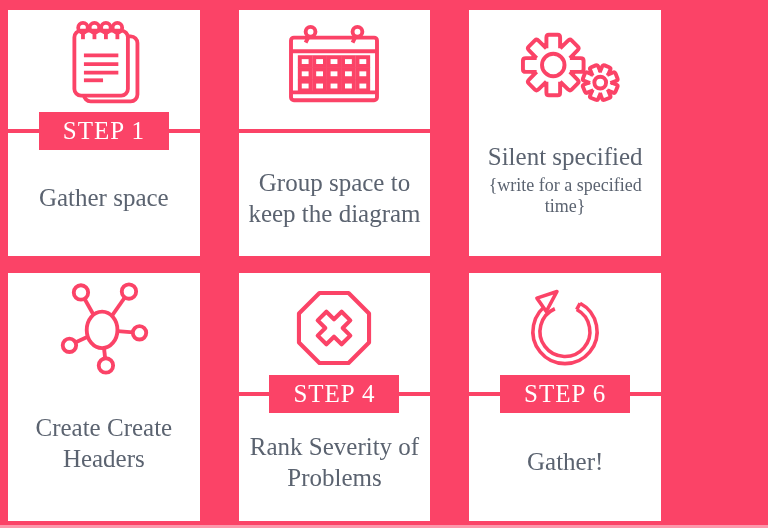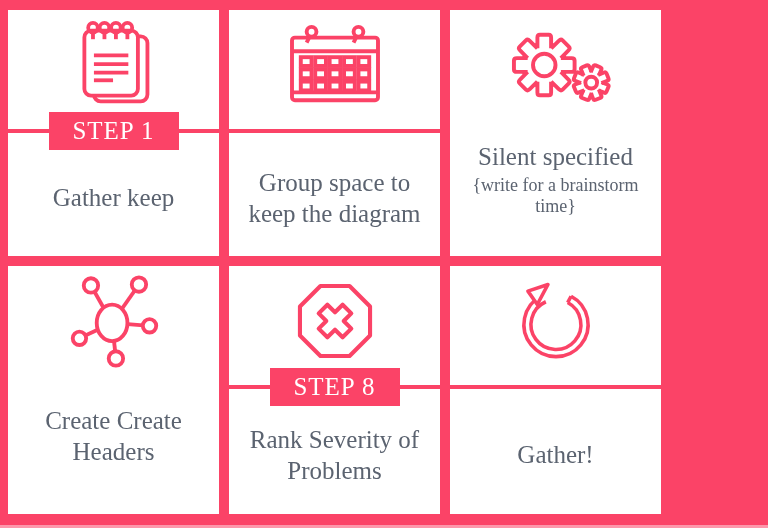--- a/index.html
+++ b/index.html
@@ -12,21 +12,20 @@
   *{box-sizing:border-box}
   html,body{margin:0;padding:0;width:768px;height:528px;overflow:hidden}
   body{background:var(--background-color);font-family:"Liberation Serif","DejaVu Serif",serif;position:relative}
   .board{
     width:668px;height:528px;
     display:grid;
     grid-template-columns:repeat(3,1fr);
     grid-template-rows:246px 248px;
     column-gap:39px;row-gap:17px;
     padding:10px 7px 7px 8px;
-    gap:10px;
   }
   .card{
     background:var(--card-color);
     display:flex;flex-direction:column;
     position:relative;
   }
   .icon-area{
     height:102px;flex:none;
     display:flex;align-items:center;justify-content:center;
     padding-top:8px;
@@ -91,21 +90,21 @@
         </g>
       </svg>
     </div>
     <div class="step-row">
       <div class="step-line"></div>
       <div class="step-band">
         <span>STEP 1</span>
       </div>
     </div>
     <div class="desc">
-      <div class="title">Gather keep</div>
+      <div class="title">Gather space</div>
 
     </div>
   </div>
 
   <div class="card">
     <div class="icon-area">
       <svg class="icon" width="98" height="86" viewBox="0 0 100 88">
         <rect class="s" x="6" y="16" width="88" height="64" rx="3"></rect>
         <line class="s" stroke-width="3.5" x1="6" y1="30" x2="94" y2="30"></line>
         <line class="s" stroke-width="3.5" x1="6" y1="72" x2="94" y2="72"></line>
@@ -172,21 +171,21 @@
             <path class="sw" stroke-width="3.5" transform="rotate(247.5)" d="M9.5 -4.5 L16 -4.5 Q18 -4.5 18 -2.5 L18 2.5 Q18 4.5 16 4.5 L9.5 4.5"></path>
             <path class="sw" stroke-width="3.5" transform="rotate(292.5)" d="M9.5 -4.5 L16 -4.5 Q18 -4.5 18 -2.5 L18 2.5 Q18 4.5 16 4.5 L9.5 4.5"></path>
             <path class="sw" stroke-width="3.5" transform="rotate(337.5)" d="M9.5 -4.5 L16 -4.5 Q18 -4.5 18 -2.5 L18 2.5 Q18 4.5 16 4.5 L9.5 4.5"></path>
           </g>
           <circle class="s" stroke-width="3.5" r="6"></circle>
         </g>
       </svg>
     </div>
     <div class="desc">
       <div class="title">Silent specified</div>
-      <div class="sub">{write for a brainstorm
+      <div class="sub">{write for a specified
 time}</div>
     </div>
   </div>
 
   <div class="card">
     <div class="icon-area">
       <svg class="icon" width="96" height="96" viewBox="0 0 100 100">
         <g class="s">
           <line x1="48" y1="52" x2="26" y2="13"></line>
           <line x1="48" y1="52" x2="76" y2="12"></line>
@@ -212,41 +211,44 @@
   <div class="card">
     <div class="icon-area">
       <svg class="icon" width="82" height="82" viewBox="0 0 80 80">
         <path class="s" stroke-linejoin="round" d="M74.2 54.2 L54.2 74.2 L25.8 74.2 L5.8 54.2 L5.8 25.8 L25.8 5.8 L54.2 5.8 L74.2 25.8 Z"></path>
         <path class="s" stroke-width="4.5" stroke-linejoin="round" transform="translate(40,40) rotate(45)" d="M-6 -16.5 L6 -16.5 L6 -6 L16.5 -6 L16.5 6 L6 6 L6 16.5 L-6 16.5 L-6 6 L-16.5 6 L-16.5 -6 L-6 -6 Z"></path>
       </svg>
     </div>
     <div class="step-row">
       <div class="step-line"></div>
       <div class="step-band">
-        <span>STEP 8</span>
+        <span>STEP 4</span>
       </div>
     </div>
     <div class="desc">
       <div class="title">Rank Severity of
 Problems</div>
 
     </div>
   </div>
 
   <div class="card">
     <div class="icon-area">
       <svg class="icon" width="82" height="88" viewBox="0 0 92 96">
         <path class="s" d="M62.9 20.2 A36 36 0 1 1 29.1 20.2"></path>
         <path class="s" d="M59.1 27.3 A28 28 0 1 1 34.6 26.4"></path>
         <line class="s" x1="62.9" y1="20.2" x2="59.1" y2="27.3"></line>
         <path class="sw" stroke-linejoin="round" d="M37 7 L14.5 14.5 L25 29.5 Z"></path>
       </svg>
     </div>
     <div class="step-row">
       <div class="step-line"></div>
+      <div class="step-band">
+        <span>STEP 6</span>
+      </div>
     </div>
     <div class="desc">
       <div class="title">Gather!</div>
 
     </div>
   </div>
 
 </div>
 
 <div class="bottom-strip"></div>

